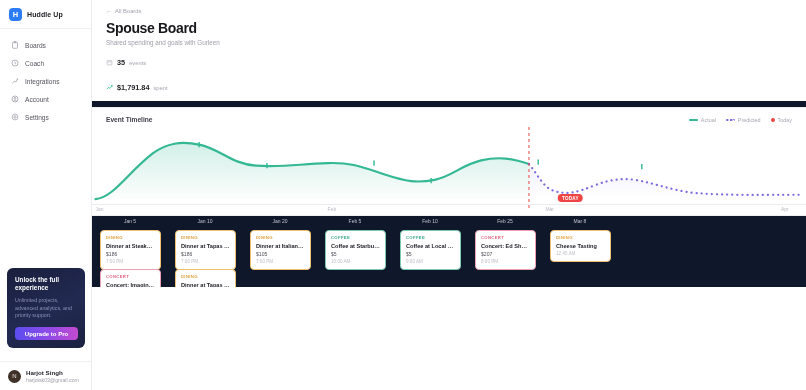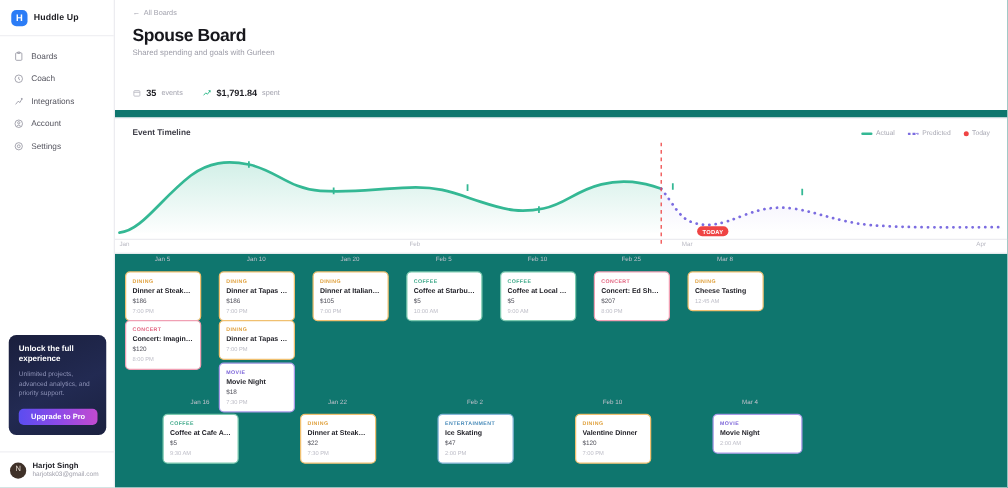--- a/index.html
+++ b/index.html
@@ -71,32 +71,32 @@
   .avatar {
     width: 13px; height: 13px; border-radius: 50%;
     background: #3f3128; color: #e9dfd4;
     font-size: 6px; display: flex; align-items: center; justify-content: center;
     flex: 0 0 auto;
   }
   .user-name { font-size: 6.2px; font-weight: bold; color: #26262c; line-height: 1.3; }
   .user-mail { font-size: 5.2px; color: #a0a0ab; line-height: 1.3; }
 
   
-  .main { flex: 1; height: 390px; background: #0f766e; overflow: hidden; position: relative; }
+  .main { flex: 1; height: 287px; background: #0f172a; overflow: hidden; position: relative; }
 
   .page-head { padding: 8px 14px 0 14px; background: #ffffff; }
   .breadcrumb {
     display: flex; align-items: center; gap: 3px;
     font-size: 5.8px; color: #a3a3ae; cursor: pointer; margin-bottom: 6px;
   }
   .breadcrumb .bc-arrow { font-size: 6px; }
   .page-title { font-size: 14px; font-weight: bold; color: #17171c; letter-spacing: -.35px; }
   .page-sub { font-size: 6.3px; color: #9d9da8; margin-top: 3px; }
 
-  .stats { display: flex; gap: 16px; margin-top: 24px; padding-bottom: 9px; }
+  .stats { display: flex; gap: 16px; margin-top: 12px; padding-bottom: 9px; flex-direction: column; }
   .stat { display: flex; align-items: center; gap: 4px; }
   .stat-ico { width: 7px; height: 7px; display: flex; color: #b6b6c0; }
   .stat-ico svg { width: 7px; height: 7px; display: block; }
   .stat-ico.up { color: #2eb88a; }
   .stat-val { font-size: 7.3px; font-weight: bold; color: #1d1d23; }
   .stat-lbl { font-size: 5.8px; color: #a5a5b0; }
 
   
   .chart-card {
     margin: 6px 0 0 0; background: #ffffff;

